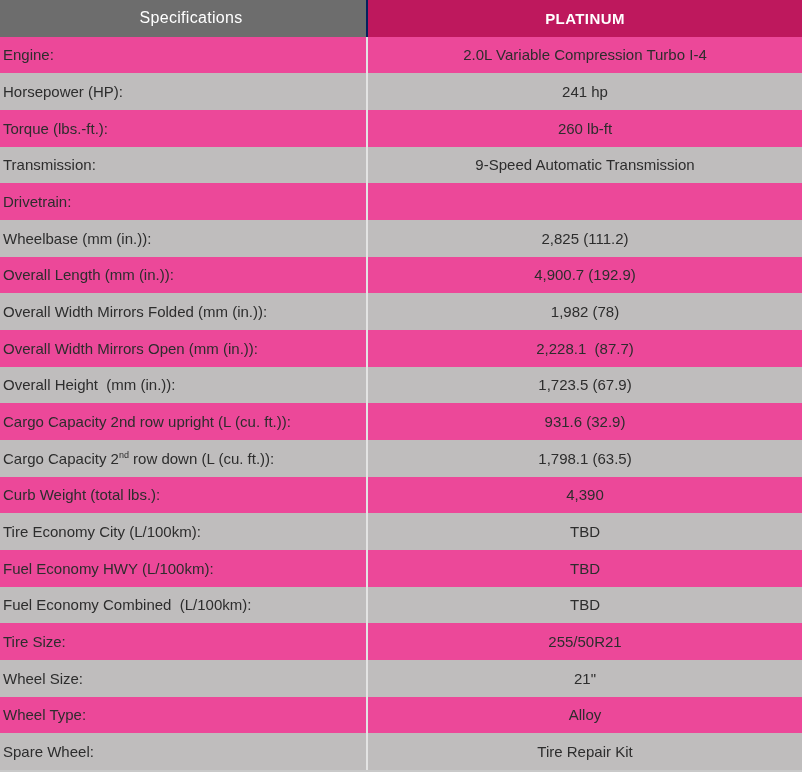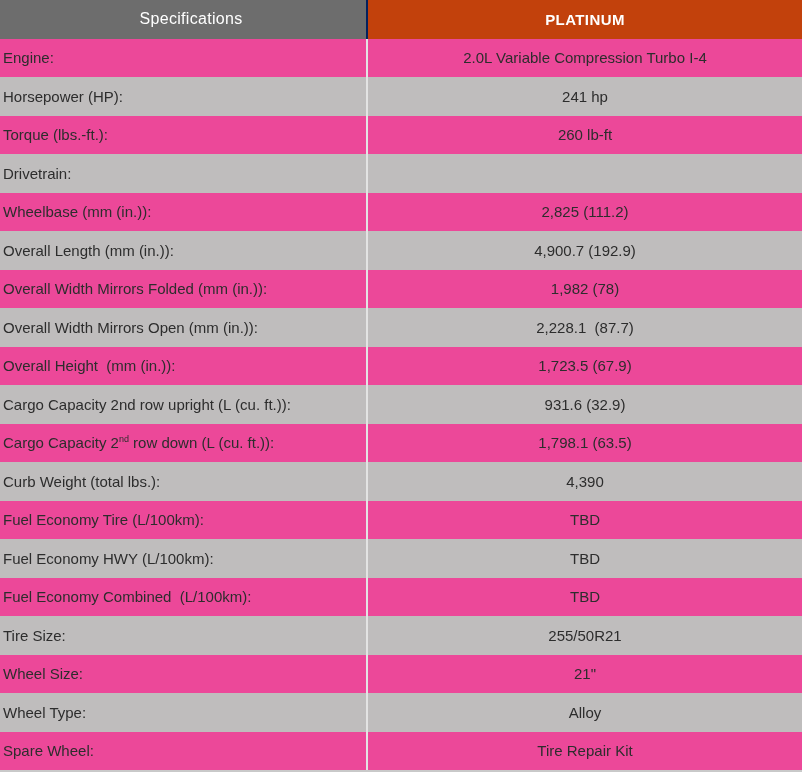--- a/index.html
+++ b/index.html
@@ -29,21 +29,21 @@
     color: #2d2d2d;
     line-height: 1.15;
     white-space: pre-wrap;
   }
   .t sup { font-size: 9px; line-height: 0; margin-top: 24px; }
 
   
   .header-row { background: #6d6d6d; }
   .header-row .label-cell { justify-content: center; padding-left: 16px; }
   .header-row .vdiv { background: #04215e; }
-  .header-row .value-cell { background: #c2410c; }
+  .header-row .value-cell { background: #be185d; }
   .spec-head-text { color: #ffffff; font-size: 16px; font-weight: 500; letter-spacing: 0.3px; }
   .trim-head-text { color: #ffffff; font-size: 15px; font-weight: 700; letter-spacing: 0.4px; }
 </style>
 </head>
 <body>
 
 <div class="spec-table">
 
   <div class="trow header-row">
     <div class="cell label-cell">
@@ -78,20 +78,29 @@
   <div class="trow">
     <div class="cell label-cell">
         <span class="t">Torque (lbs.-ft.):</span>
       </div>
     <div class="vdiv"></div>
     <div class="cell value-cell">
         <span class="t">260 lb-ft</span>
       </div>
   </div>
 
+  <div class="trow">
+    <div class="cell label-cell">
+        <span class="t">Transmission:</span>
+      </div>
+    <div class="vdiv"></div>
+    <div class="cell value-cell">
+        <span class="t">9-Speed Automatic Transmission</span>
+      </div>
+  </div>
 
   <div class="trow">
     <div class="cell label-cell">
         <span class="t">Drivetrain:</span>
       </div>
     <div class="vdiv"></div>
   </div>
 
   <div class="trow">
     <div class="cell label-cell">
@@ -168,21 +177,21 @@
         <span class="t">Curb Weight (total lbs.):</span>
       </div>
     <div class="vdiv"></div>
     <div class="cell value-cell">
         <span class="t">4,390</span>
       </div>
   </div>
 
   <div class="trow">
     <div class="cell label-cell">
-        <span class="t">Fuel Economy Tire (L/100km):</span>
+        <span class="t">Tire Economy City (L/100km):</span>
       </div>
     <div class="vdiv"></div>
     <div class="cell value-cell">
         <span class="t">TBD</span>
       </div>
   </div>
 
   <div class="trow">
     <div class="cell label-cell">
         <span class="t">Fuel Economy HWY (L/100km):</span>

